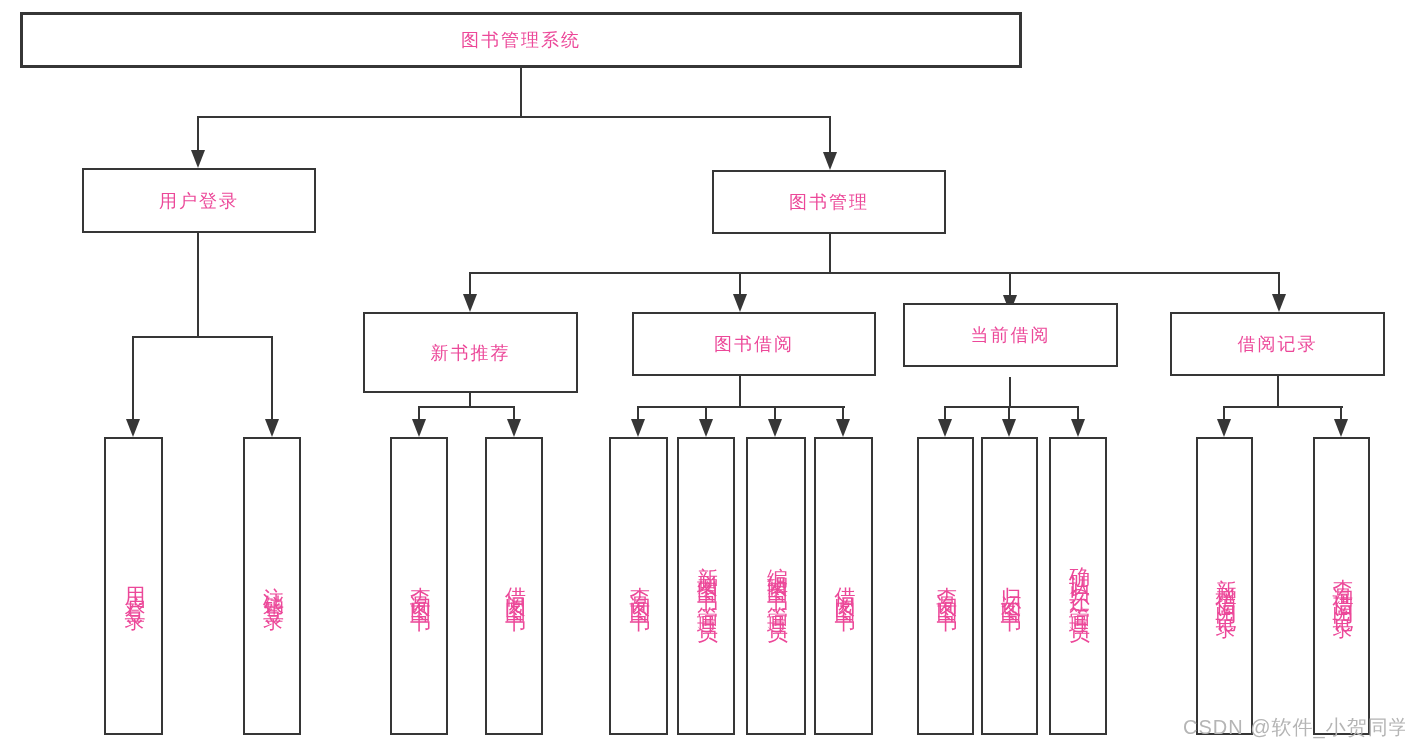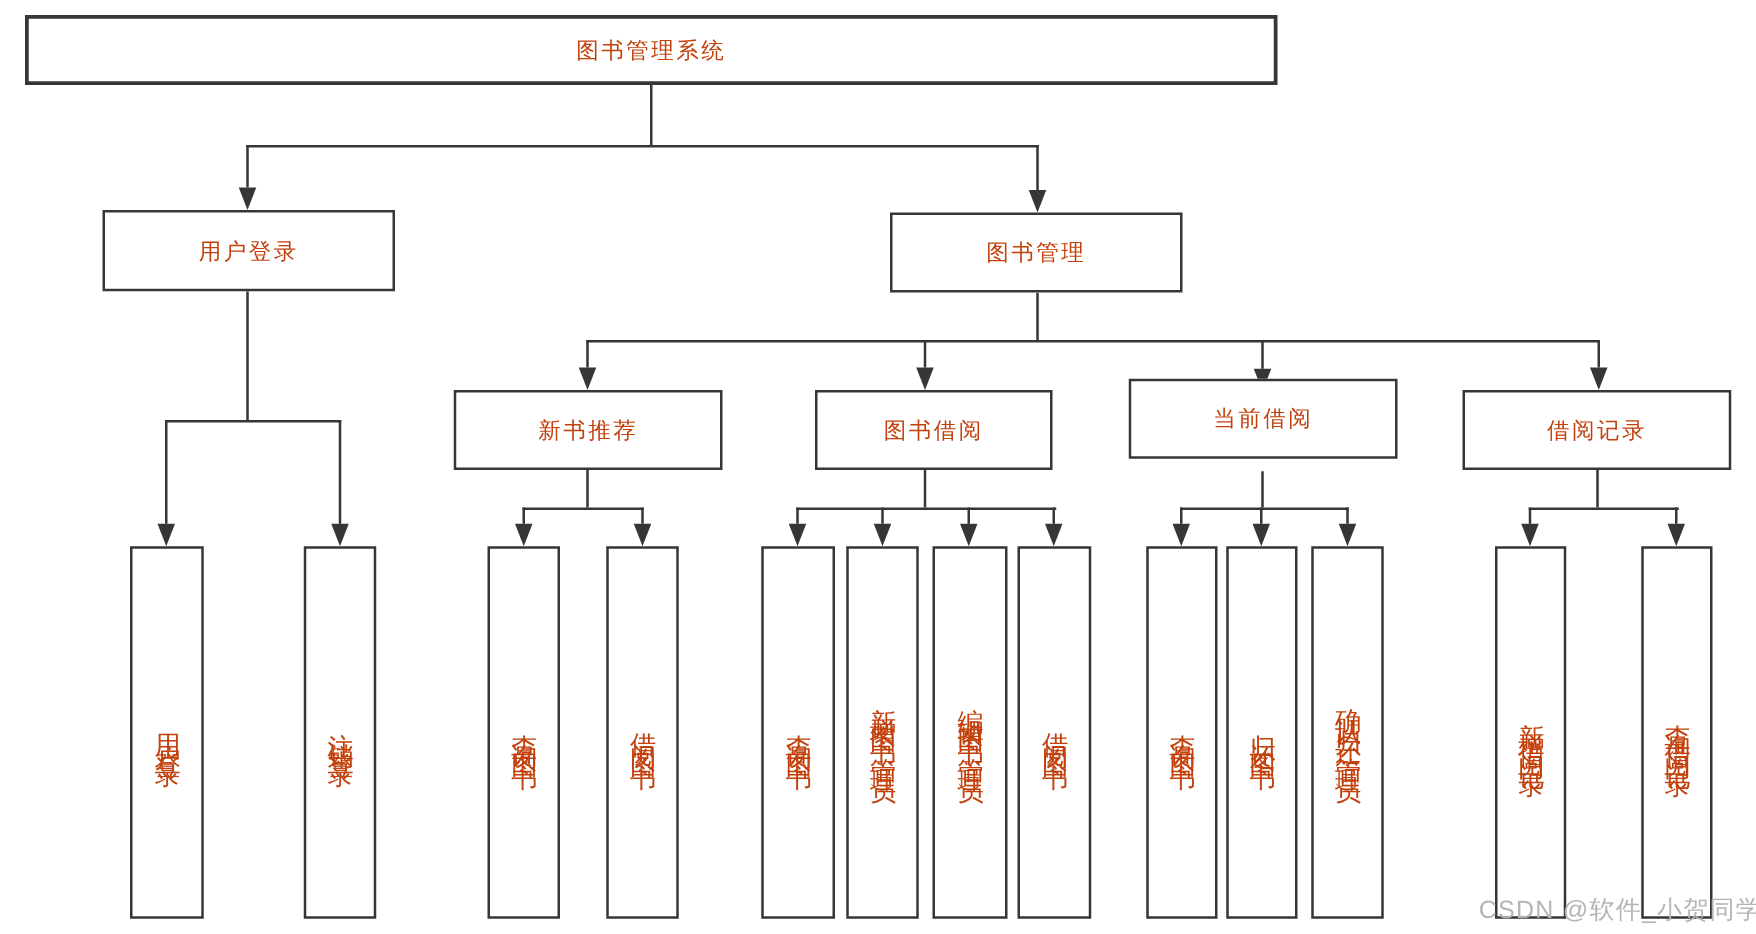--- a/index.html
+++ b/index.html
@@ -19,22 +19,23 @@
   .box {
     position: absolute;
     box-sizing: border-box;
     background: #ffffff;
     border: 2px solid #363636;
     display: flex;
     align-items: center;
     justify-content: center;
     font-size: 18px;
     letter-spacing: 2px;
-    color: #c2410c;
+    color: #ec4899;
     z-index: 2;
+    font-family: Liberation Mono, monospace;
   }
   .box.root {
     border-width: 3px;
     font-size: 18px;
   }
   .box.leaf {
     writing-mode: vertical-rl;
     text-orientation: mixed;
     font-size: 21px;
     letter-spacing: 8px;
@@ -95,23 +96,23 @@
   <div class="hline" style="left:469px; top:272px; width:811px; height:2px;"></div>
   <div class="vline" style="left:469px; top:272px; width:2px; height:22px;"></div>
   <div class="arrow-down" style="left:463px; top:294px;"></div>
   <div class="vline" style="left:739px; top:272px; width:2px; height:22px;"></div>
   <div class="arrow-down" style="left:733px; top:294px;"></div>
   <div class="vline" style="left:1009px; top:272px; width:2px; height:23px;"></div>
   <div class="arrow-down" style="left:1003px; top:295px;"></div>
   <div class="vline" style="left:1278px; top:272px; width:2px; height:22px;"></div>
   <div class="arrow-down" style="left:1272px; top:294px;"></div>
 
-  <div class="box" style="left:363px; top:312px; width:215px; height:64px;">新书推荐</div>
+  <div class="box" style="left:363px; top:312px; width:215px; height:81px;">新书推荐</div>
 
-  <div class="box" style="left:652px; top:312px; width:190px; height:64px;">图书借阅</div>
+  <div class="box" style="left:632px; top:312px; width:244px; height:64px;">图书借阅</div>
 
   <div class="box" style="left:903px; top:303px; width:215px; height:64px;">当前借阅</div>
 
   <div class="box" style="left:1170px; top:312px; width:215px; height:64px;">借阅记录</div>
 
   <div class="vline" style="left:469px; top:376px; width:2px; height:30px;"></div>
   <div class="hline" style="left:418px; top:406px; width:97px; height:2px;"></div>
   <div class="vline" style="left:418px; top:406px; width:2px; height:13px;"></div>
   <div class="arrow-down" style="left:412px; top:419px;"></div>
   <div class="vline" style="left:513px; top:406px; width:2px; height:13px;"></div>

